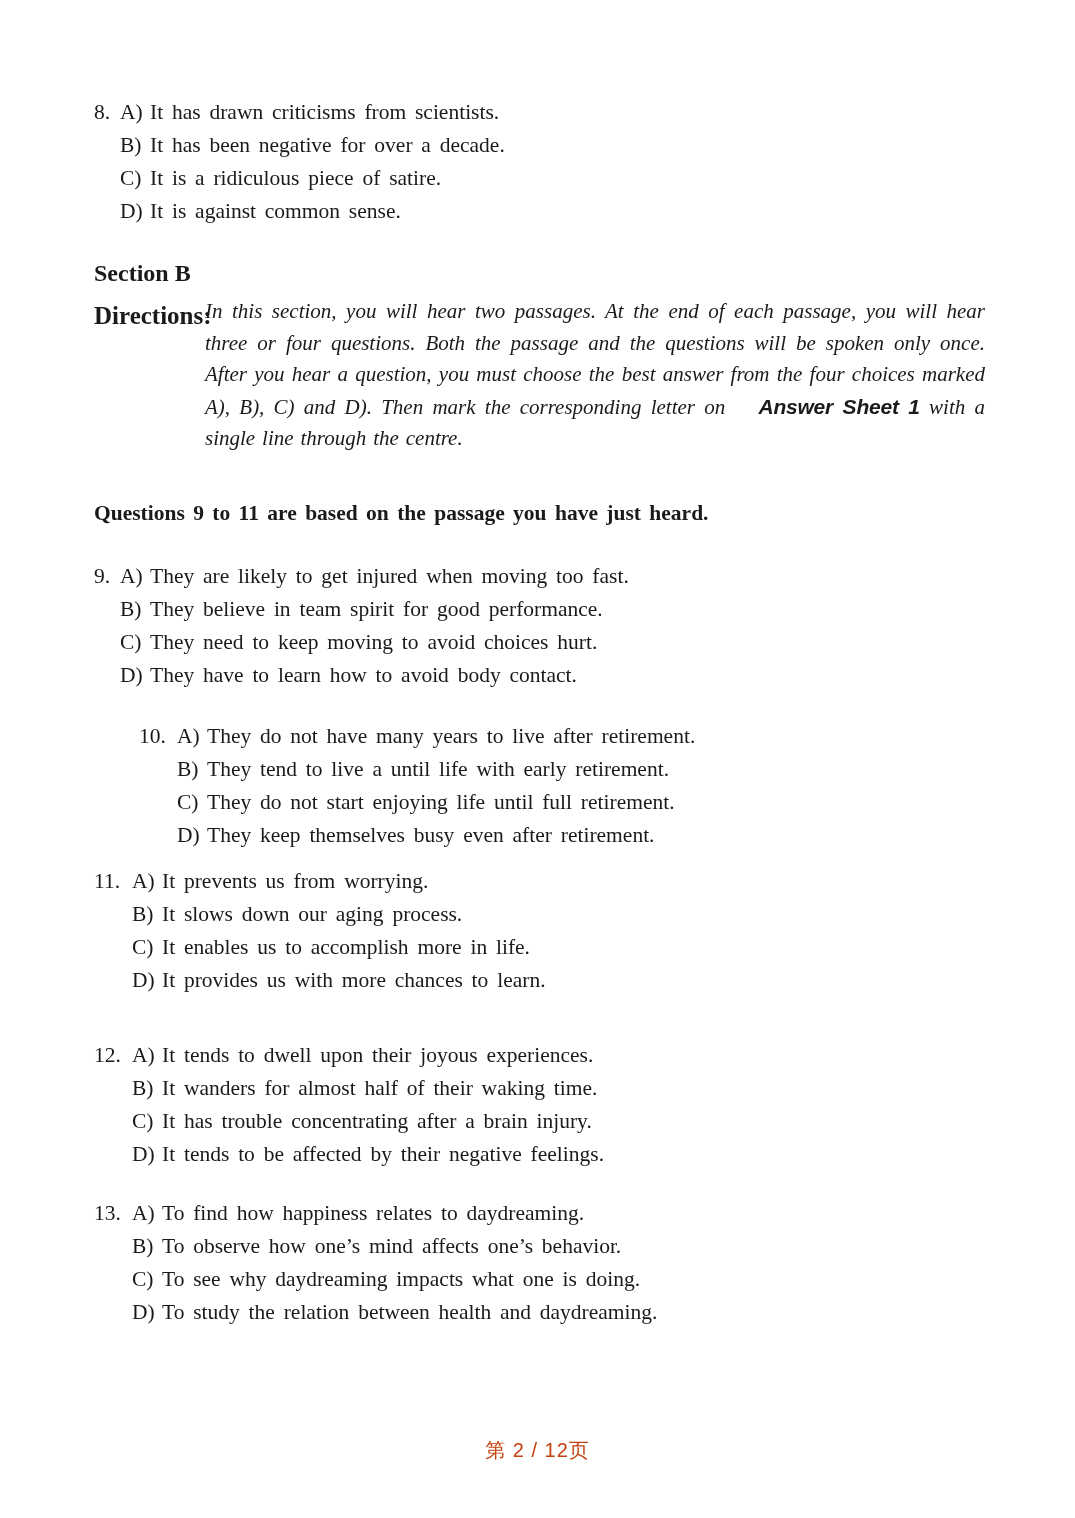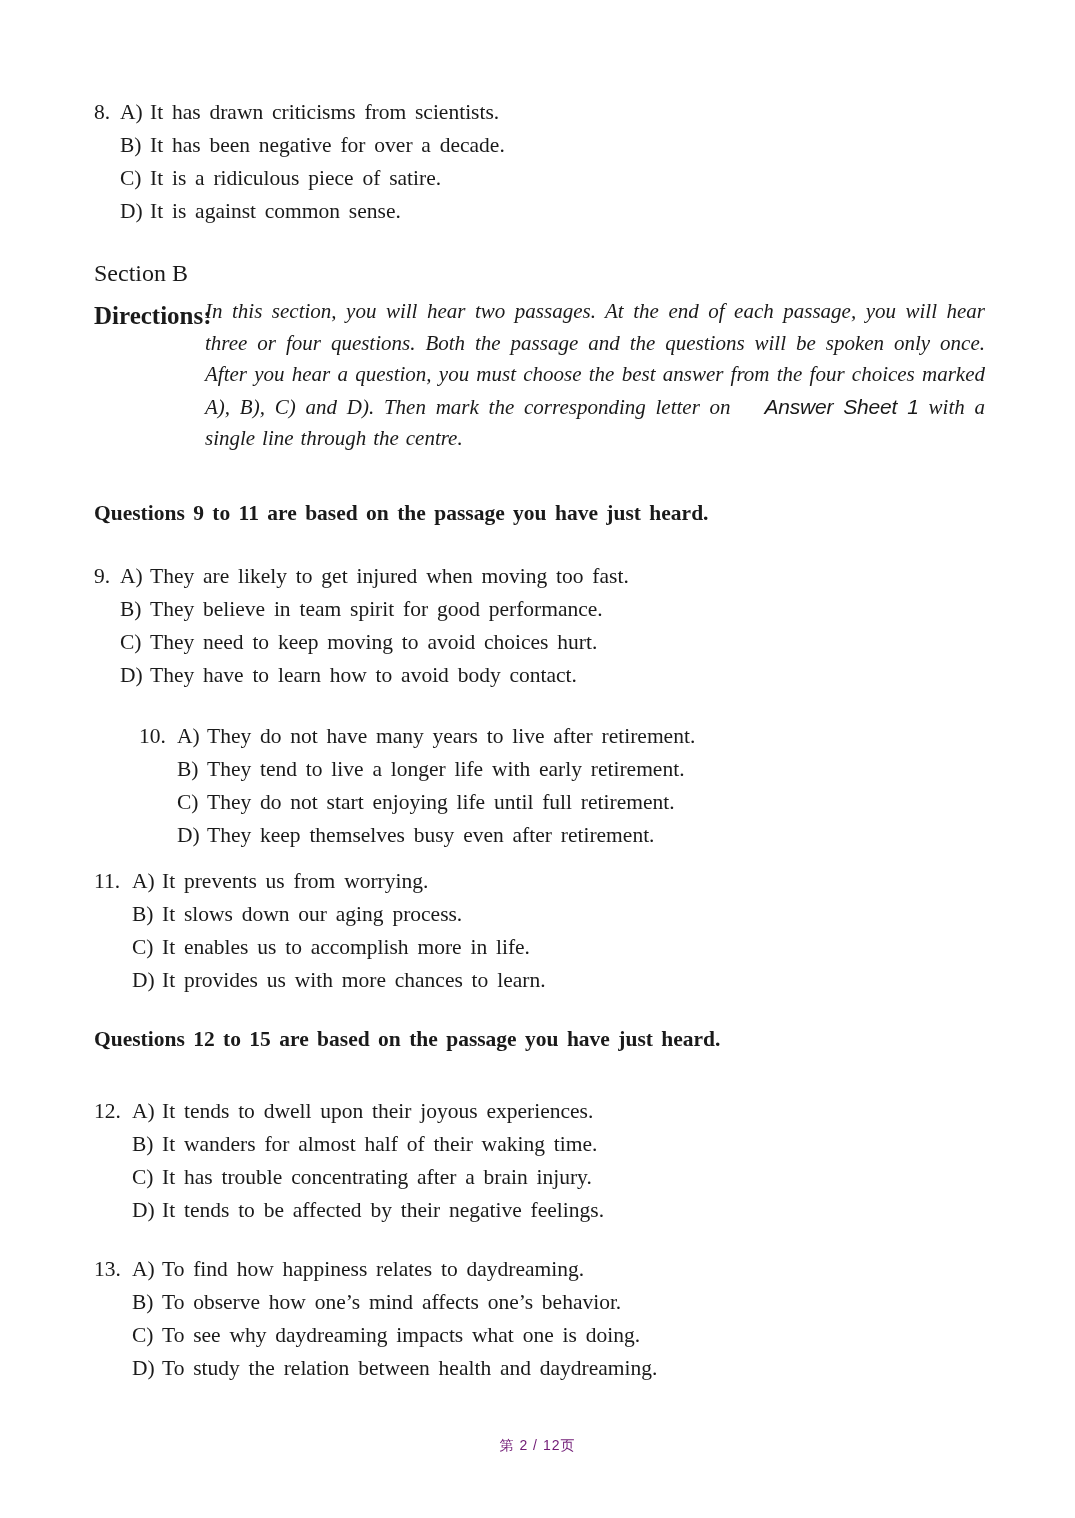--- a/index.html
+++ b/index.html
@@ -25,21 +25,21 @@
   }
   .qnum { flex: 0 0 26px; }
   .q-double .qnum { flex: 0 0 38px; }
   .opts { flex: 1; }
   .opt { display: flex; }
   .olabel { flex: 0 0 30px; }
   .otext { flex: 1; }
   
   .section-title {
     font-size: 24px;
-    font-weight: normal;
+    font-weight: bold;
     line-height: 30px;
     margin-top: 30px;
   }
   
   .directions {
     position: relative;
     margin-top: 8px;
     font-size: 21px;
     line-height: 31.5px;
   }
@@ -50,21 +50,21 @@
     font-size: 25px;
   }
   .dir-text {
     margin-left: 111px;
     font-style: italic;
     text-align: justify;
     word-spacing: 0.08em;
   }
   .answer-sheet {
     font-family: "Liberation Sans", sans-serif;
-    font-weight: normal;
+    font-weight: bold;
     letter-spacing: -0.01em;
     margin-left: 24px;
   }
   
   .group-header {
     font-size: 21.5px;
     font-weight: bold;
     line-height: 28px;
     word-spacing: 0.14em;
   }
@@ -74,22 +74,22 @@
   .mt-q10 { margin-top: 28px; margin-left: 45px; }
   .mt-q11 { margin-top: 13px; }
   .mt-q12 { margin-top: 42px; }
   .mt-q13 { margin-top: 26px; }
   
   .footer {
     position: absolute;
     left: 0; right: 0; top: 1437px;
     text-align: center;
     font-family: "Liberation Sans", "DejaVu Sans", sans-serif;
-    font-size: 14px;
-    color: #701a75;
+    font-size: 20px;
+    color: #c2410c;
     letter-spacing: 1px;
   }
 </style>
 </head>
 <body>
 
 <div class="page">
 
   <div class="question q-single">
     <div class="qnum">8.</div>
@@ -148,21 +148,21 @@
 
   <div class="question q-double mt-q10">
     <div class="qnum">10.</div>
     <div class="opts">
       <div class="opt">
         <span class="olabel">A)</span>
         <span class="otext">They do not have many years to live after retirement.</span>
       </div>
       <div class="opt">
         <span class="olabel">B)</span>
-        <span class="otext">They tend to live a longer life with early retirement.</span>
+        <span class="otext">They tend to live a until life with early retirement.</span>
       </div>
       <div class="opt">
         <span class="olabel">C)</span>
         <span class="otext">They do not start enjoying life until full retirement.</span>
       </div>
       <div class="opt">
         <span class="olabel">D)</span>
         <span class="otext">They keep themselves busy even after retirement.</span>
       </div>
     </div>
@@ -183,21 +183,20 @@
         <span class="olabel">C)</span>
         <span class="otext">It enables us to accomplish more in life.</span>
       </div>
       <div class="opt">
         <span class="olabel">D)</span>
         <span class="otext">It provides us with more chances to learn.</span>
       </div>
     </div>
   </div>
 
-  <div class="group-header gh-2">Questions 12 to 15 are based on the passage you have just heard.</div>
 
   <div class="question q-double mt-q12">
     <div class="qnum">12.</div>
     <div class="opts">
       <div class="opt">
         <span class="olabel">A)</span>
         <span class="otext">It tends to dwell upon their joyous experiences.</span>
       </div>
       <div class="opt">
         <span class="olabel">B)</span>

